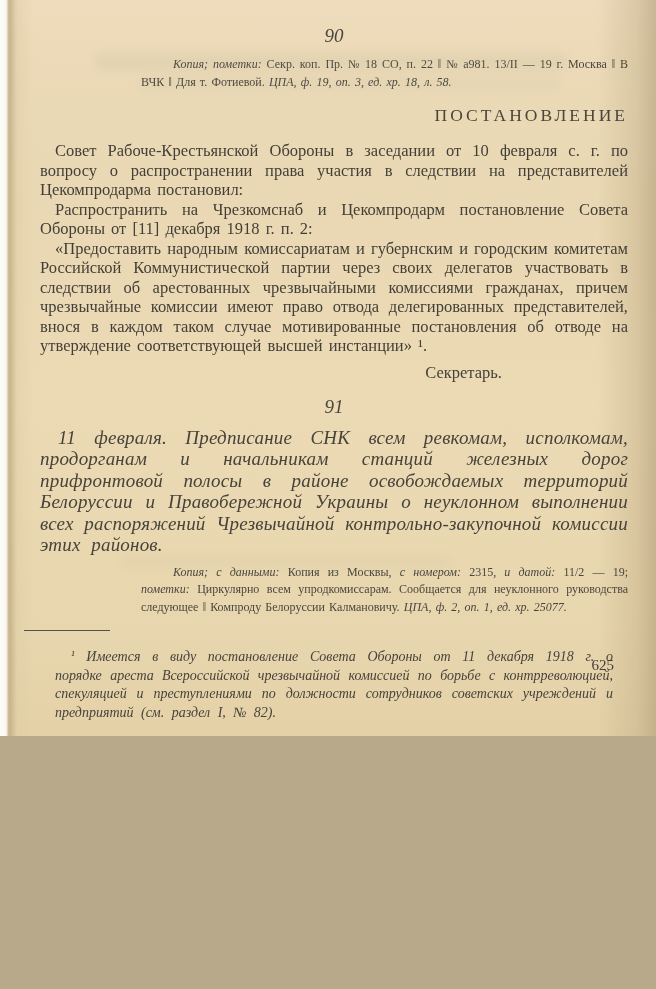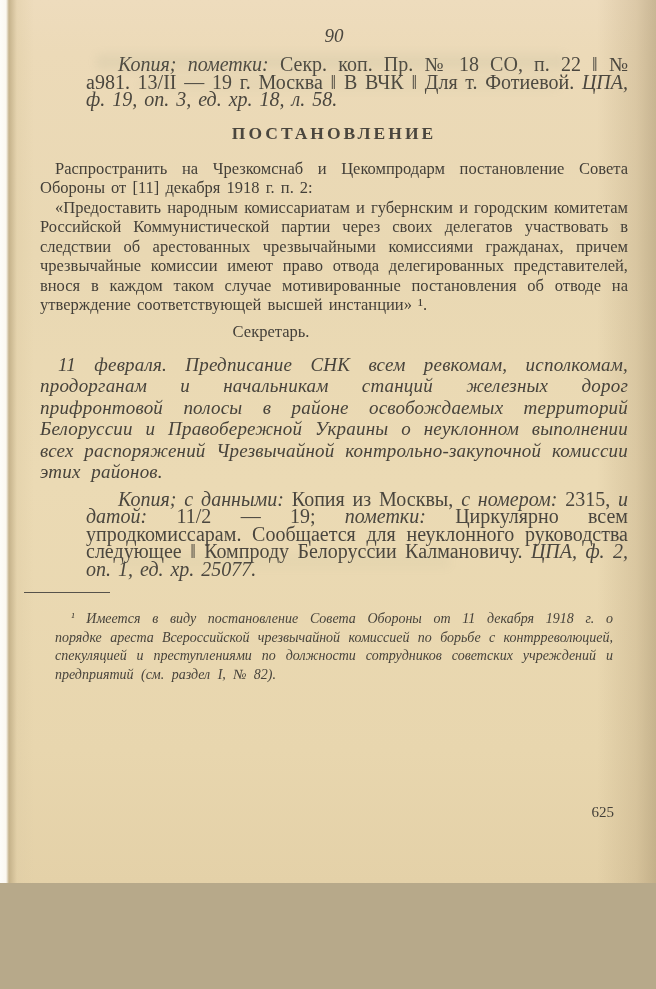--- a/index.html
+++ b/index.html
@@ -3,21 +3,21 @@
 <meta charset="utf-8">
 <style>
   html, body {
     margin: 0;
     padding: 0;
     background: #b7a98a;
   }
   .page {
     position: relative;
     width: 656px;
-    height: 883px;
+    height: 736px;
     margin: 0;
     overflow: hidden;
     box-sizing: border-box;
     padding: 26px 28px 0 40px;
     font-family: "Liberation Serif", "DejaVu Serif", serif;
     color: #45413a;
     background:
       linear-gradient(90deg, #fdfcf8 0px, #fbf8f1 6px, rgba(191,172,132,0.85) 9px, rgba(222,204,165,0.45) 17px, rgba(0,0,0,0) 34px),
       linear-gradient(90deg, rgba(0,0,0,0) 91%, rgba(178,156,118,0.30) 97%, rgba(156,136,100,0.45) 100%),
       linear-gradient(180deg, #eedcbd 0%, #ecdab8 6%, #e9d8b3 28%, #ebdab4 55%, #e8d6ae 85%, #e4d1a8 100%);
@@ -51,55 +51,55 @@
     line-height: 21.5px;
     text-align: justify;
     text-indent: 18px;
     word-spacing: 0.30em;
     letter-spacing: 0.2px;
     margin: 0 0 8px 0;
     color: #47433b;
   }
 
   .legend {
-    margin: 0 0 14px 46px;
-    font-size: 20px;
+    margin: 0 0 14px 101px;
+    font-size: 12px;
     line-height: 17.5px;
     color: #4a463e;
   }
   .legend p {
     margin: 0;
     text-indent: 32px;
     text-align: justify;
     word-spacing: 0.10em;
   }
   .it { font-style: italic; }
 
   .doc-title {
     font-size: 17.5px;
-    font-weight: bold;
+    font-weight: normal;
     letter-spacing: 3px;
-    text-align: center;
+    text-align: right;
     margin: 14px 0 15px 0;
     color: #4a463e;
   }
 
   .body-para {
     font-size: 16.5px;
     line-height: 19.5px;
     text-align: justify;
     text-indent: 15px;
     word-spacing: 0.12em;
     margin: 0;
     color: #433f38;
   }
 
   .signature {
     font-size: 16.5px;
-    text-align: center;
+    text-align: right;
     padding-right: 126px;
     margin: 7px 0 12px 0;
     color: #45413a;
   }
 
   .footnote-rule {
     width: 86px;
     height: 0;
     border-top: 1.5px solid #56524a;
     margin: 12px 0 7px -16px;
@@ -138,25 +138,27 @@
 
 
   <div class="legend">
     <p><span class="it">Копия; пометки:</span>
       <span>Секр. коп. Пр. № 18 СО, п. 22 ‖ № а981. 13/II — 19 г. Москва ‖ В ВЧК ‖ Для т. Фотиевой.</span>
       <span class="it">ЦПА, ф. 19, оп. 3, ед. хр. 18, л. 58.</span></p>
   </div>
 
   <h2 class="doc-title">ПОСТАНОВЛЕНИЕ</h2>
 
+  <p class="body-para">Совет Рабоче-Крестьянской Обороны в заседании от 10 февраля с. г. по вопросу о распространении права участия в следствии на представителей Цекомпродарма постановил:</p>
   <p class="body-para">Распространить на Чрезкомснаб и Цекомпродарм постановление Совета Обороны от [11] декабря 1918 г. п. 2:</p>
   <p class="body-para">«Предоставить народным комиссариатам и губернским и городским комитетам Российской Коммунистической партии через своих делегатов участвовать в следствии об арестованных чрезвычайными комиссиями гражданах, причем чрезвычайные комиссии имеют право отвода делегированных представителей, внося в каждом таком случае мотивированные постановления об отводе на утверждение соответствующей высшей инстанции» ¹.</p>
 
   <p class="signature">Секретарь.</p>
 
+  <div class="entry-num second">91</div>
 
   <p class="headnote">11 февраля. Предписание СНК всем ревкомам, исполкомам, продорганам и начальникам станций железных дорог прифронтовой полосы в районе освобождаемых территорий Белоруссии и Правобережной Украины о неуклонном выполнении всех распоряжений Чрезвычайной контрольно-закупочной комиссии этих районов.</p>
 
   <div class="legend">
     <p><span class="it">Копия; с данными:</span>
       <span>Копия из Москвы,</span>
       <span class="it">с номером:</span>
       <span>2315,</span>
       <span class="it">и датой:</span>
       <span>11/2 — 19;</span>

